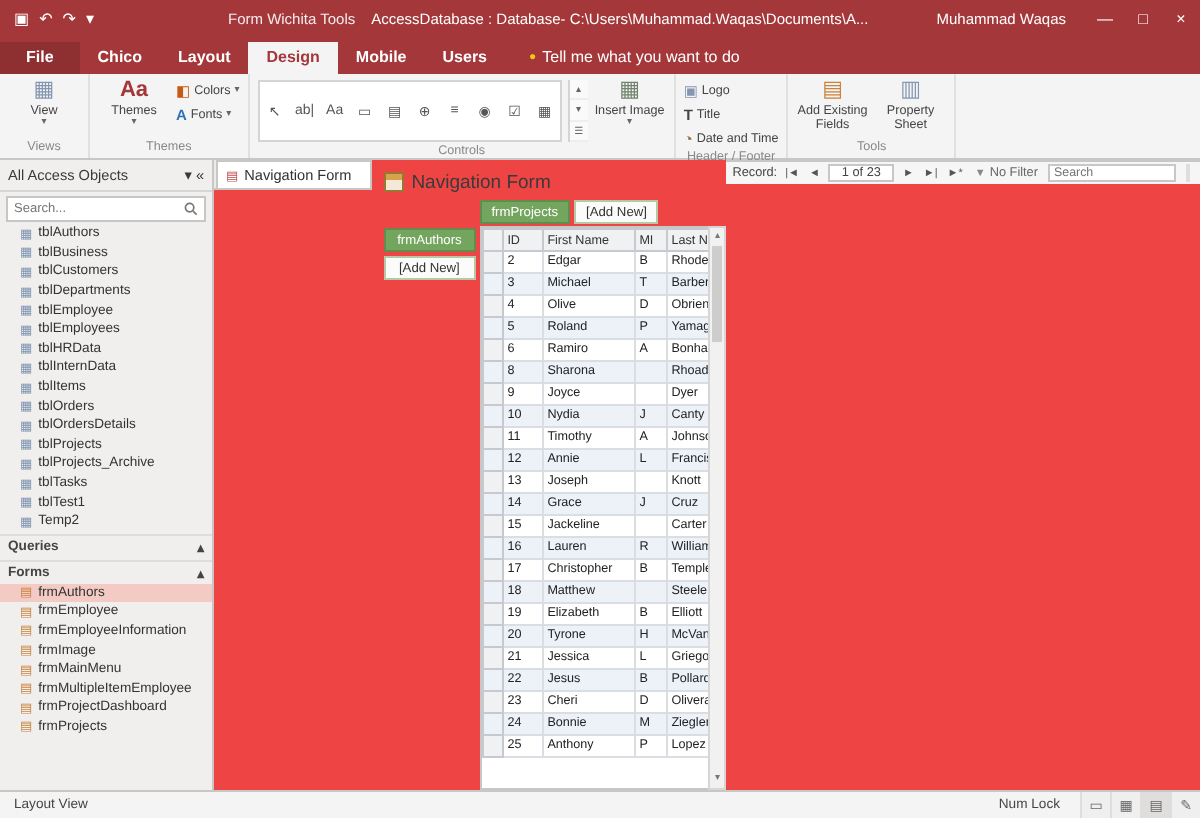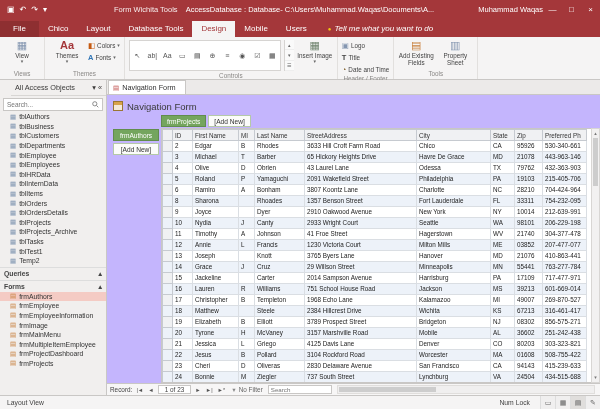--- a/index.html
+++ b/index.html
@@ -7,30 +7,30 @@
   body { font-family:"Liberation Sans", sans-serif; font-size:8px; color:#222; background:#fff; }
   .app { width:600px; height:409px; display:flex; flex-direction:column; }
 
   
   .titlebar { height:19px; background:#A4373A; color:#fff; display:flex; align-items:center; font-size:7.5px; flex:none; }
   .qat { display:flex; gap:5px; padding:0 7px; align-items:center; }
   .qicon { font-size:8px; line-height:19px; }
   .tb-titles { margin-left:60px; display:flex; gap:8px; white-space:nowrap; overflow:hidden; }
   .tb-context { opacity:.9; }
   .tb-right { margin-left:auto; display:flex; align-items:center; }
-  .tb-user { white-space:nowrap; }
+  .tb-user { margin-right:10px; white-space:nowrap; }
   .winbtn { width:19px; height:19px; display:flex; align-items:center; justify-content:center; font-size:8px; }
 
   
   .tabrow { height:18px; background:#A4373A; display:flex; align-items:flex-end; color:#fff; font-size:8px; flex:none; }
-  .rtabs { display:flex; align-items:flex-end; }
+  .rtabs { display:flex; align-items:flex-end;font-weight:bold; }
   .rtab { padding:3px 9px 4px; white-space:nowrap; }
   .rtab.file { background:#8E2F31; padding:3px 13px 4px; }
   .rtab.active { background:#F5F4F4; color:#A4373A; }
-  .tellme { display:flex; align-items:center; gap:3px; margin-left:12px; padding-bottom:4px; white-space:nowrap;font-style:italic; }
+  .tellme { display:flex; align-items:center; gap:3px; margin-left:12px; padding-bottom:4px; white-space:nowrap; }
   .bulb { color:#F2C811; font-size:6px; }
 
   
   .ribbon { height:43px; background:#F5F4F4; border-bottom:1px solid #C9C7C5; display:flex; flex:none; }
   .rgroup { display:flex; flex-direction:column; border-right:1px solid #E2E0DE; padding:2px 4px 0; }
   .rgroup-content { flex:1; display:flex; align-items:flex-start; gap:3px; }
   .rgroup-label { text-align:center; font-size:6.3px; color:#8A8886; padding:1px 0 2px; white-space:nowrap; }
   .bigbtn { display:flex; flex-direction:column; align-items:center; width:36px; font-size:6.3px; color:#444; text-align:center; line-height:1.15; }
   .bigbtn .bicon { font-size:11px; line-height:13px; }
   .caret { font-size:5px; color:#666; line-height:5px; }
@@ -45,34 +45,34 @@
   .gcell { width:15px; text-align:center; font-size:7px; color:#555; }
   .gscroll { width:10px; border-left:1px solid #D6D4D2; display:flex; flex-direction:column; height:31px; margin-top:1px; background:#FAFAFA; }
   .gscroll span { flex:1; display:flex; align-items:center; justify-content:center; font-size:5px; color:#666; border-bottom:1px solid #EEE; }
   .rspacer { flex:1; }
 
   
   .content { flex:1; display:flex; min-height:0; }
 
   
   .sidebar { width:107px; background:#F1EFEE; border-right:1px solid #C9C7C5; display:flex; flex-direction:column; font-size:6.8px; flex:none; }
-  .sb-head { height:16px; display:flex; align-items:center; gap:2px; padding:0 4px; font-size:7.3px; color:#3B3A39; border-bottom:1px solid #D8D6D4;margin-left:11px; }
+  .sb-head { height:16px; display:flex; align-items:center; gap:2px; padding:0 4px; font-size:7.3px; color:#3B3A39; border-bottom:1px solid #D8D6D4; }
   .sb-head .t { flex:1; white-space:nowrap; overflow:hidden; }
   .sb-search { height:13px; margin:2px 3px 1px; background:#fff; border:1px solid #C8C6C4; display:flex; align-items:center; padding:0 3px; }
   .sb-search input { flex:1; border:none; outline:none; font-size:6.5px; color:#555; width:70px; font-family:inherit; background:transparent; }
   .sb-list { flex:1; overflow:hidden; }
   .navhead { display:flex; align-items:center; padding:2px 4px 1px; font-weight:bold; color:#444; border-top:1px solid #DDD; margin-top:1px; font-size:6.8px; }
   .navhead .hl { flex:1; }
   .navitem { display:flex; align-items:center; gap:3px; padding:1px 2px 1px 10px; color:#333; white-space:nowrap; overflow:hidden; height:9.6px; }
   .navitem.sel { background:#F4CBC4; }
   .obj-icon { font-size:6.5px; }
   .table-icon { color:#7E94B0; } .form-icon { color:#C9823F; }
 
   
-  .docarea { flex:1; display:flex; flex-direction:column; background:#c4b5fd; min-width:0; }
+  .docarea { flex:1; display:flex; flex-direction:row; background:#ef4444; min-width:0; }
   .doctabs { height:15px; background:#ECEAE9; border-bottom:1px solid #C9C7C5; display:flex; align-items:flex-end; padding-left:1px; flex:none; }
   .doctab { background:#fff; border:1px solid #C9C7C5; border-bottom:none; height:14px; display:flex; align-items:center; gap:3px; padding:0 9px 0 4px; font-size:7.3px; color:#333; }
   .doctab-icon { color:#C0504D; font-size:6.5px; }
 
   .formarea { flex:1; padding:3px 0 0 6px; display:flex; flex-direction:column; min-height:0; }
   .form-head { display:flex; align-items:center; gap:4px; height:16px; flex:none; }
   .nf-icon { width:10px; height:10px; background:linear-gradient(#D8A24A 0 3px, #F4E9D8 3px); border:1px solid #9A7634; flex:none; }
   .form-title { font-size:9.5px; color:#3A3A3A; }
   .form-body { flex:1; display:grid; grid-template-columns:48px 1fr; grid-template-rows:14px 1fr; min-height:0; }
   .hnav { display:flex; gap:2px; align-items:flex-end; padding-bottom:1px; }
@@ -142,21 +142,20 @@
       <span class="winbtn">□</span>
       <span class="winbtn">×</span>
     </div>
   </div>
 
   <div class="tabrow">
     <div class="rtabs">
         <span class="rtab file">File</span>
         <span class="rtab">Chico</span>
         <span class="rtab">Layout</span>
-        <span class="rtab">Database Tools</span>
         <span class="rtab active">Design</span>
         <span class="rtab">Mobile</span>
         <span class="rtab">Users</span>
       </div>
     <div class="tellme">
       <span class="bulb">●</span>
       <span>Tell me what you want to do</span>
     </div>
   </div>
 

